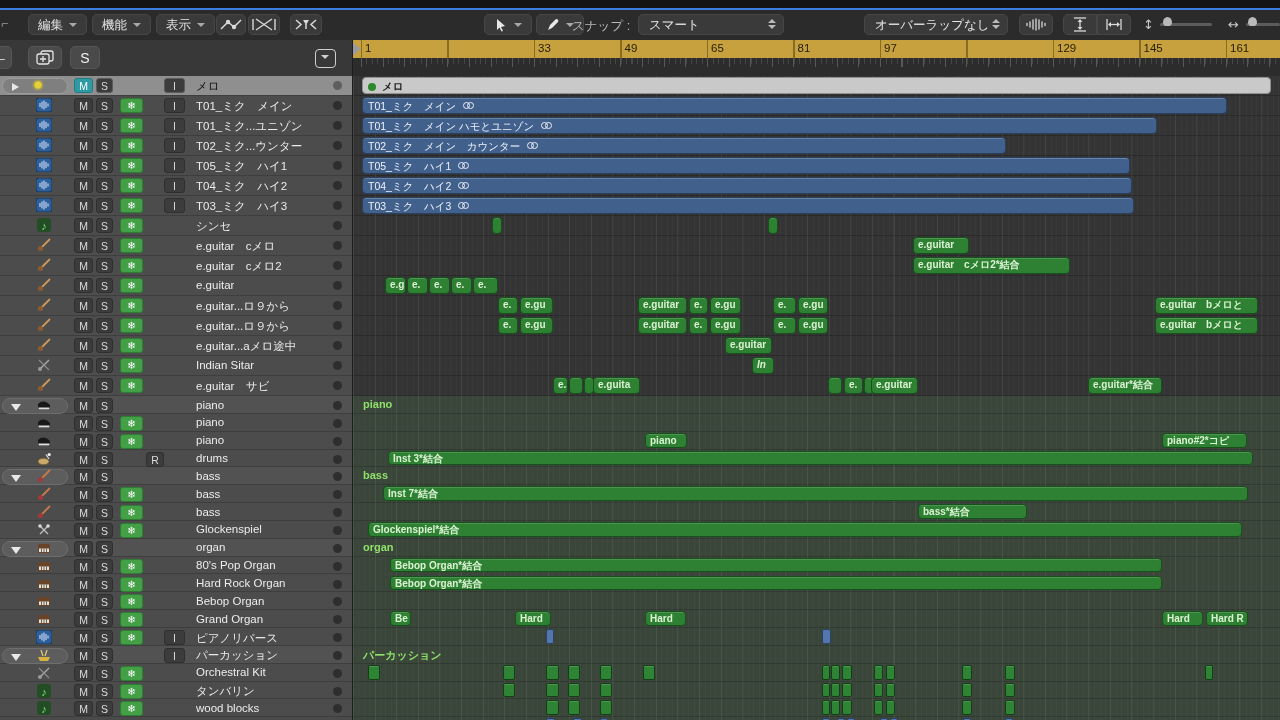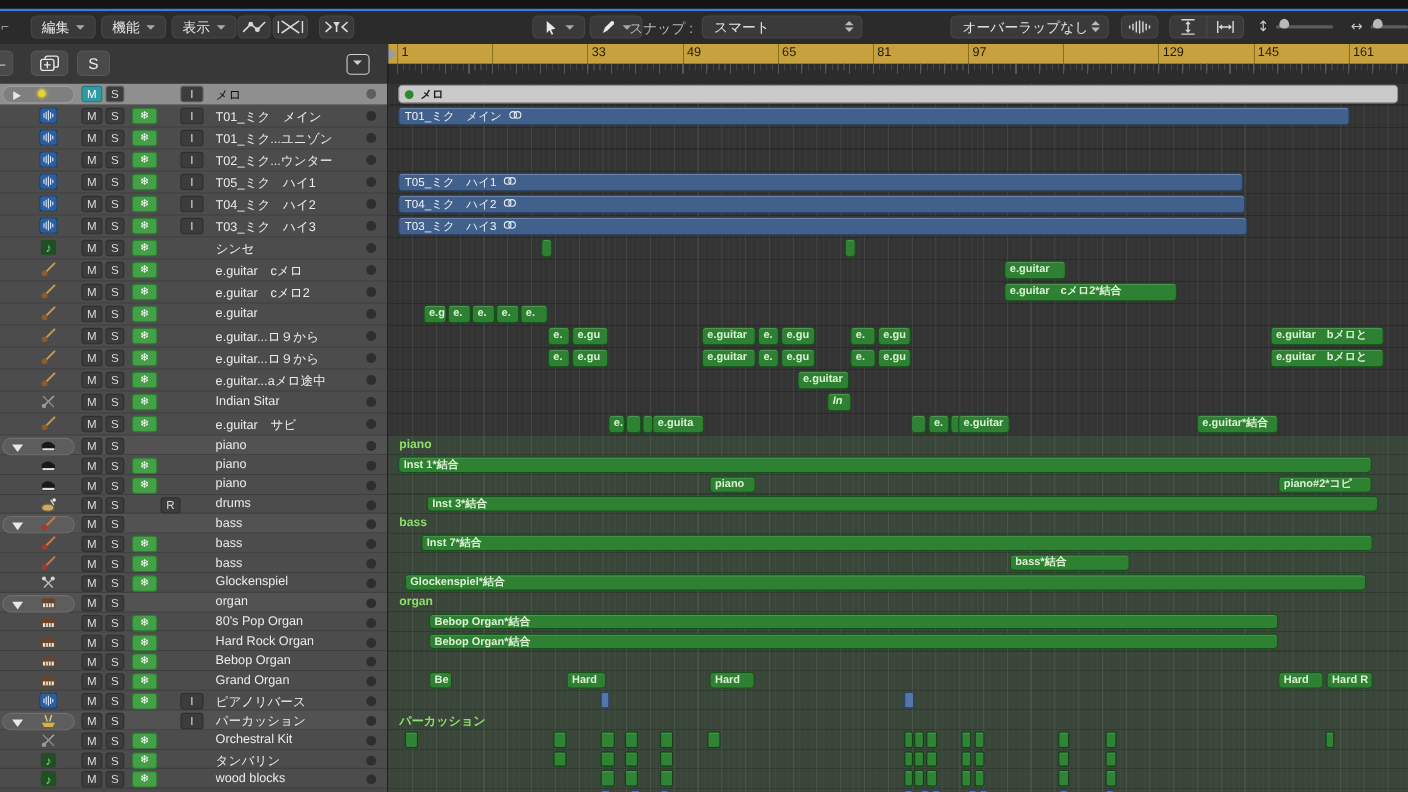--- a/index.html
+++ b/index.html
@@ -772,20 +772,22 @@
   <div id="vdivider"></div>
   <div id="arrange">
     <div class="grid-upper"></div>
     <div class="grid-lower"></div>
   <div class="stacklabel" style="left: 10px; top: 322px;">piano</div>
       <div class="stacklabel" style="left: 10px; top: 393.4px;">bass</div>
       <div class="stacklabel" style="left: 10px; top: 464.8px;">organ</div>
       <div class="stacklabel" style="left: 10px; top: 571.9px;">パーカッション</div>
       <div class="reg gray" style="left: 9px; top: 1px; width: 909px; height: 17px;"><span class="gdot"></span><span>メロ</span></div>
       <div class="reg blue" style="left: 9px; top: 21px; width: 865px; height: 17px;"><span>T01_ミク　メイン</span><span class="loop"></span></div>
+      <div class="reg blue" style="left: 9px; top: 41px; width: 795px; height: 17px;"><span>T01_ミク　メイン ハモとユニゾン</span><span class="loop"></span></div>
+      <div class="reg blue" style="left: 9px; top: 61px; width: 644px; height: 17px;"><span>T02_ミク　メイン　カウンター</span><span class="loop"></span></div>
       <div class="reg blue" style="left: 9px; top: 81px; width: 768px; height: 17px;"><span>T05_ミク　ハイ1</span><span class="loop"></span></div>
       <div class="reg blue" style="left: 9px; top: 101px; width: 770px; height: 17px;"><span>T04_ミク　ハイ2</span><span class="loop"></span></div>
       <div class="reg blue" style="left: 9px; top: 121px; width: 772px; height: 17px;"><span>T03_ミク　ハイ3</span><span class="loop"></span></div>
       <div class="reg green" style="left: 139px; top: 141px; width: 8px; height: 17px;"></div>
       <div class="reg green" style="left: 415px; top: 141px; width: 8px; height: 17px;"></div>
       <div class="reg green" style="left: 560px; top: 161px; width: 56px; height: 17px;"><span>e.guitar</span></div>
       <div class="reg green" style="left: 560px; top: 181px; width: 157px; height: 17px;"><span>e.guitar　cメロ2*結合</span></div>
       <div class="reg green" style="left: 32px; top: 201px; width: 21px; height: 17px;"><span>e.g</span></div>
       <div class="reg green" style="left: 54px; top: 201px; width: 21px; height: 17px;"><span>e.</span></div>
       <div class="reg green" style="left: 76px; top: 201px; width: 21px; height: 17px;"><span>e.</span></div>
@@ -811,21 +813,20 @@
       <div class="reg green" style="left: 399px; top: 281px; width: 22px; height: 17px; font-style: italic;"><span>In</span></div>
       <div class="reg green" style="left: 200px; top: 301px; width: 15px; height: 17px;"><span>e.</span></div>
       <div class="reg green" style="left: 216px; top: 301px; width: 14px; height: 17px;"></div>
       <div class="reg green" style="left: 231px; top: 301px; width: 8px; height: 17px;"></div>
       <div class="reg green" style="left: 240px; top: 301px; width: 47px; height: 17px;"><span>e.guita</span></div>
       <div class="reg green" style="left: 475px; top: 301px; width: 14px; height: 17px;"></div>
       <div class="reg green" style="left: 491px; top: 301px; width: 19px; height: 17px;"><span>e.</span></div>
       <div class="reg green" style="left: 511px; top: 301px; width: 7px; height: 17px;"></div>
       <div class="reg green" style="left: 518px; top: 301px; width: 47px; height: 17px;"><span>e.guitar</span></div>
       <div class="reg green" style="left: 735px; top: 301px; width: 74px; height: 17px;"><span>e.guitar*結合</span></div>
-      <div class="reg green" style="left: 9px; top: 338.85px; width: 885px; height: 14.85px;"><span>Inst 1*結合</span></div>
       <div class="reg green" style="left: 292px; top: 356.7px; width: 42px; height: 14.85px;"><span>piano</span></div>
       <div class="reg green" style="left: 809px; top: 356.7px; width: 85px; height: 14.85px;"><span>piano#2*コピ</span></div>
       <div class="reg green" style="left: 35px; top: 374.55px; width: 865px; height: 14.85px;"><span>Inst 3*結合</span></div>
       <div class="reg green" style="left: 30px; top: 410.25px; width: 865px; height: 14.85px;"><span>Inst 7*結合</span></div>
       <div class="reg green" style="left: 565px; top: 428.1px; width: 109px; height: 14.85px;"><span>bass*結合</span></div>
       <div class="reg green" style="left: 15px; top: 445.95px; width: 874px; height: 14.85px;"><span>Glockenspiel*結合</span></div>
       <div class="reg green" style="left: 37px; top: 481.65px; width: 772px; height: 14.85px;"><span>Bebop Organ*結合</span></div>
       <div class="reg green" style="left: 37px; top: 499.5px; width: 772px; height: 14.85px;"><span>Bebop Organ*結合</span></div>
       <div class="reg green" style="left: 37px; top: 535.2px; width: 21px; height: 14.85px;"><span>Be</span></div>
       <div class="reg green" style="left: 162px; top: 535.2px; width: 36px; height: 14.85px;"><span>Hard</span></div>

